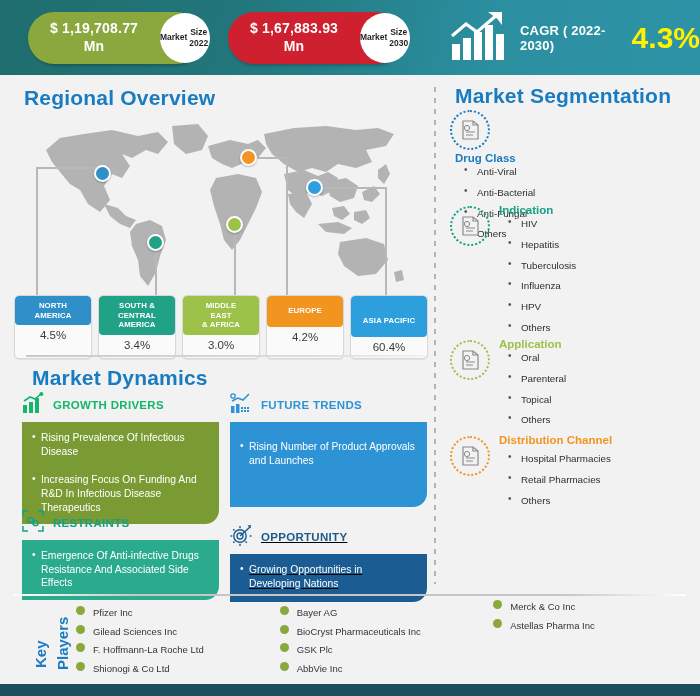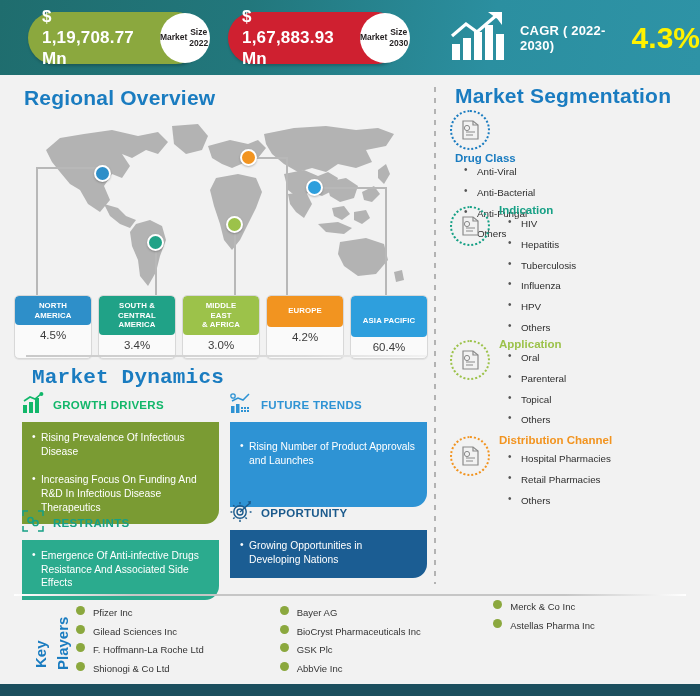--- a/index.html
+++ b/index.html
@@ -19,22 +19,22 @@
     display: flex; align-items: center;
   }
   .pill {
     position: relative; height: 52px; border-radius: 26px;
     display: flex; align-items: center; padding: 0 56px 0 14px;
     box-shadow: 1px 2px 3px rgba(0,0,0,.22);
   }
   .pill.green { background: #8ba83e; margin-left: 28px; }
   .pill.red   { background: #cf2030; margin-left: 26px; }
   .pill-value {
-    color: #ffffff; font-size: 17px; font-weight: bold; line-height: 1.25;
-    width: 104px; letter-spacing: .2px;
+    color: #ffffff; font-size: 14px; font-weight: bold; line-height: 1.25;
+    text-align: center; width: 104px; letter-spacing: .2px;
   }
   .pill-badge {
     position: absolute; right: -8px; top: 50%; transform: translateY(-50%);
     width: 50px; height: 50px; border-radius: 50%; background: #ffffff;
     display: flex; flex-direction: row; align-items: center; justify-content: center;
     color: #231f20; font-size: 8.5px; font-weight: bold; line-height: 1.25; text-align: center;
   }
   .cagr-wrap { display: flex; align-items: center; margin-left: 48px; }
   .cagr-label {
     color: #ffffff; font-size: 13px; font-weight: bold; margin-left: 12px; letter-spacing: .2px;
@@ -73,21 +73,21 @@
   }
   .region-val { text-align: center; font-size: 11.5px; color: #3b3b3b; padding: 4px 0 5px; }
 
   
   .h-divider {
     position: absolute; left: 26px; top: 355px; width: 400px; height: 2px;
     background: linear-gradient(to right, #c9c9c9, #dcdcdc 70%, #f2f2f2);
   }
 
   
-  #market-dynamics-title { position: absolute; left: 32px; top: 366px; font-family: Liberation Mono, monospace; }
+  #market-dynamics-title { position: absolute; left: 32px; top: 366px; }
   .dyn-grid { position: absolute; left: 22px; top: 392px; width: 410px; }
   .dyn-cell { position: absolute; width: 197px; }
   .dyn-head { display: flex; align-items: center; height: 26px; }
   .dyn-head-label { font-size: 11.5px; font-weight: bold; margin-left: 9px; letter-spacing: .3px; }
   .dyn-box {
     margin-top: 4px; padding: 9px 11px 10px 10px; color: #ffffff;
     font-size: 10.3px; line-height: 1.33; border-radius: 0 0 14px 0;
   }
   .dyn-box ul { list-style: none; }
   .dyn-box li { position: relative; padding-left: 9px; margin-bottom: 15px; }
@@ -346,21 +346,21 @@
         </span>
         <span class="dyn-head-label" style="color:#16a085">RESTRAINTS</span>
       </div>
       <div class="dyn-box" style="background:#2bab8e; min-height:48px;">
         <ul>
           <li>Emergence Of Anti-infective Drugs Resistance And Associated Side Effects</li>
         </ul>
       </div>
     </div>
 
-    <div class="dyn-cell" style="left:208px; top:108px;">
+    <div class="dyn-cell" style="left:208px; top:132px;text-decoration:underline;">
       <div class="dyn-head">
         <span>
           <svg width="22" height="22" viewBox="0 0 22 22">
             <g stroke="#1b5a8c" stroke-width="1.4" fill="none">
               <circle cx="10" cy="12" r="6.2"></circle>
               <circle cx="10" cy="12" r="3"></circle>
               <path d="M10 4.3 V2 M10 19.7 V22 M2.3 12 H0.5 M19.7 12 H21.5"></path>
               <path d="M4.6 6.6 L3.2 5.2 M15.4 17.4 L16.8 18.8 M4.6 17.4 L3.2 18.8"></path>
               <path d="M10 12 L20 3"></path>
             </g>

